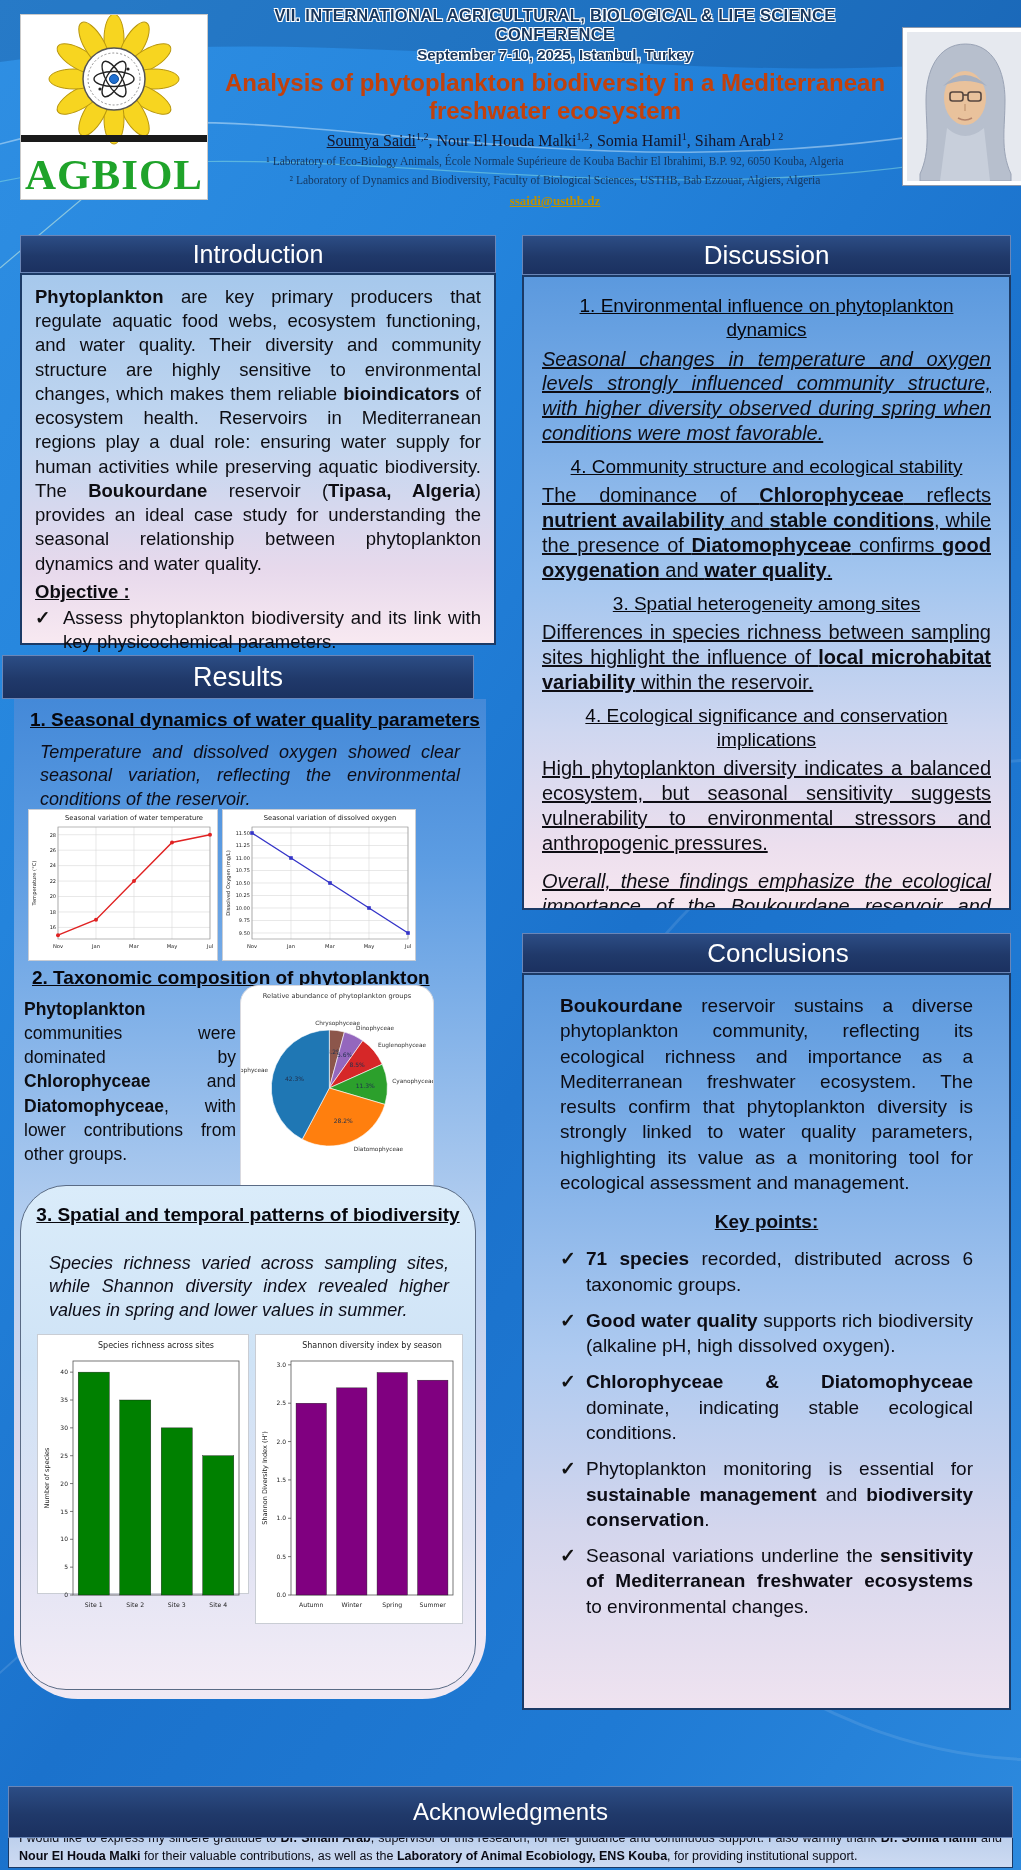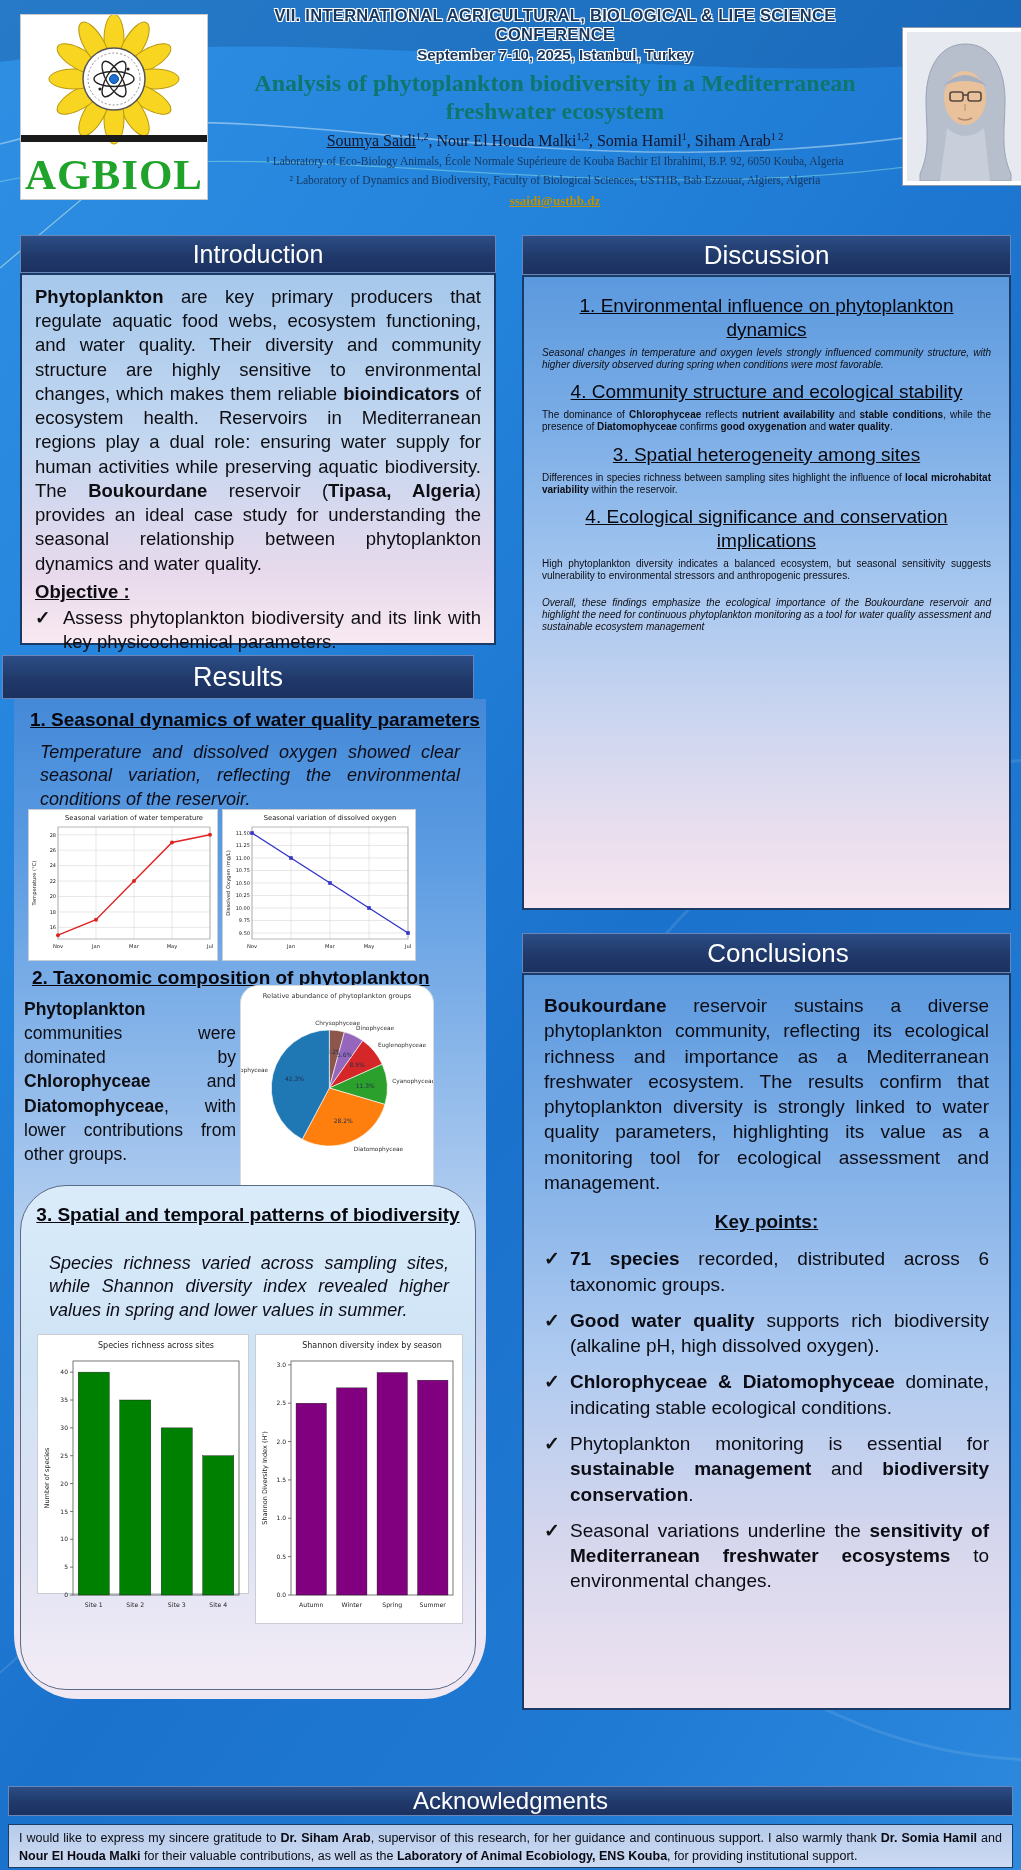--- a/index.html
+++ b/index.html
@@ -12,21 +12,21 @@
   .bg-decor{position:absolute;left:0;top:0;z-index:0;}
   
   .logo-box{left:20px;top:14px;width:186px;height:184px;background:#ffffff;border:1px solid #c9c9c9;z-index:2;text-align:center;}
   .logo-text{font-weight:bold;font-size:43px;color:#1fa32a;letter-spacing:1px;line-height:1;margin-top:2px;font-family:"Liberation Serif",serif;}
   .photo-box{left:903px;top:28px;width:117px;height:149px;background:#e6e9ef;border:4px solid #fff;box-shadow:0 0 0 1px #8d99ad;z-index:2;}
   .header-text{left:213px;top:6px;width:684px;text-align:center;z-index:2;}
   .conf-line1{font-weight:bold;font-size:16.5px;color:#17375E;letter-spacing:.3px;
     text-shadow:-1px -1px 0 #fff,1px -1px 0 #fff,-1px 1px 0 #fff,1px 1px 0 #fff;}
   .conf-line2{font-weight:bold;font-size:15px;color:#17375E;margin-top:2px;
     text-shadow:-1px -1px 0 #fff,1px -1px 0 #fff,-1px 1px 0 #fff,1px 1px 0 #fff;}
-  .poster-title{font-family:Liberation Serif, serif;font-weight:bold;font-size:24px;color:#0f766e;line-height:1.18;margin-top:6px;}
+  .poster-title{font-family:Liberation Sans, sans-serif;font-weight:bold;font-size:24px;color:#c2410c;line-height:1.18;margin-top:6px;}
   .authors{font-family:"Liberation Serif",serif;font-size:16px;color:#15152a;margin-top:5px;}
   .authors sup{font-size:10px;}
   .affil{font-family:"Liberation Serif",serif;font-weight:normal;font-size:11.5px;color:#17375E;margin-top:3px;line-height:1.4;}
   .email-link{font-family:"Liberation Serif",serif;font-weight:bold;font-size:13px;color:#bf9000;text-decoration:underline;display:inline-block;margin-top:5px;cursor:pointer;}
   
   .bar{background:linear-gradient(180deg,#2c4d85 0%,#20396a 55%,#1b3160 100%);border:1px solid #6a86b8;
     color:#fff;display:flex;align-items:center;justify-content:center;z-index:2;box-sizing:border-box;}
   
   #intro-bar{left:20px;top:235px;width:476px;height:38px;font-size:25px;}
   #intro-body{left:20px;top:273px;width:476px;height:372px;box-sizing:border-box;
@@ -55,34 +55,34 @@
   #s3-note{left:28px;top:66px;width:400px;}
   #chart-rich{left:16px;top:148px;width:212px;height:260px;}
   #chart-shan{left:234px;top:148px;width:208px;height:290px;}
   
   #disc-bar{left:522px;top:235px;width:489px;height:40px;font-size:26px;}
   #disc-body{left:522px;top:275px;width:489px;height:635px;box-sizing:border-box;overflow:hidden;
     background:linear-gradient(180deg,#5b99de 0%,#79ace6 22%,#a4c6ef 48%,#cfd7f0 72%,#ecdfee 90%,#f6e7f0 100%);
     border:2px solid #1b3a66;padding:8px 18px;z-index:1;}
   .disc-heading{font-weight:normal;font-size:19px;text-decoration:underline;text-align:center;
     max-width:400px;margin:9px auto 5px;color:#07070d;line-height:1.25;}
-  .disc-para{font-size:10px;line-height:1.24;text-align:justify;color:#0d0d14;margin:0 0 6px;}
+  .disc-para{font-size:20px;line-height:1.24;text-align:justify;color:#0d0d14;margin:0 0 6px;text-decoration:underline;}
   #disc-closing{margin-top:14px;}
   
   #conc-bar{left:522px;top:933px;width:489px;height:40px;font-size:26px;padding-left:23px;}
   #conc-body{left:522px;top:973px;width:489px;height:737px;box-sizing:border-box;
     background:linear-gradient(180deg,#5b99de 0%,#82b1e8 26%,#aecaf0 52%,#d4d6ed 76%,#efe3f0 100%);
-    border:2px solid #1b3a66;padding:18px 20px;font-size:19px;line-height:1.33;color:#0c0c14;z-index:1;}
+    border:2px solid #1b3a66;padding:18px 36px;font-size:19px;line-height:1.33;color:#0c0c14;z-index:1;}
   #conc-paragraph{text-align:justify;}
   #key-points-label{font-weight:bold;text-decoration:underline;text-align:center;margin:14px 0 12px;}
   .bullet-row{display:flex;margin:0 0 11px;}
   .bullet-row .check-mark{flex:0 0 26px;}
   .bullet-text{text-align:justify;flex:1;}
   
-  #ack-bar{left:8px;top:1786px;width:1005px;height:30px;font-size:24px;}
+  #ack-bar{left:8px;top:1786px;width:1005px;height:52px;font-size:24px;}
   #ack-body{left:8px;top:1824px;width:1005px;height:44px;box-sizing:border-box;
     background:linear-gradient(180deg,#b5cbea 0%,#cedbf2 100%);border:1px solid #1b3a66;
     padding:4px 10px;font-size:12.5px;line-height:1.45;color:#0a0a14;text-align:justify;z-index:1;}
   
   .chart-box svg text{font-family:"DejaVu Sans",sans-serif;}
 </style>
 </head>
 <body>
 
 <svg class="bg-decor" width="1021" height="1870">

